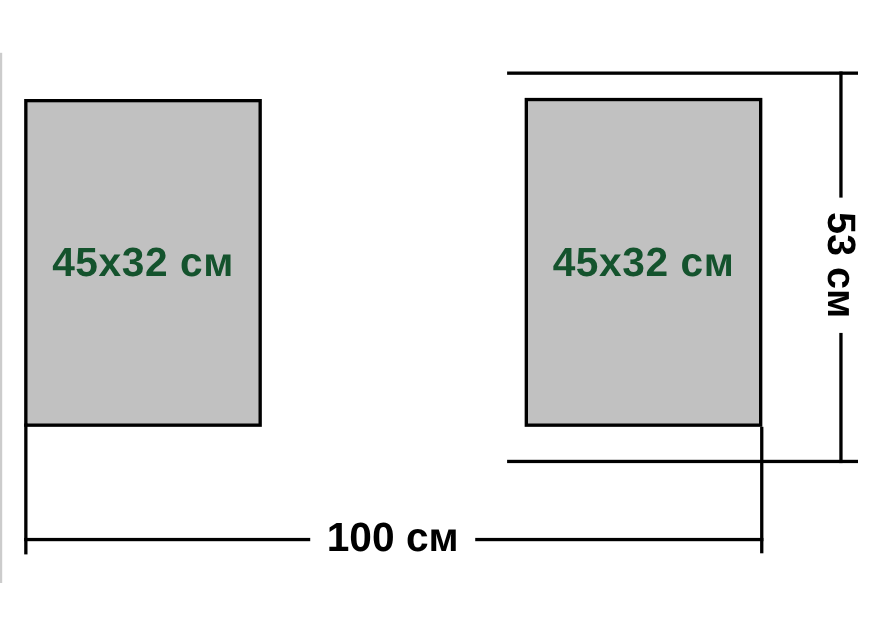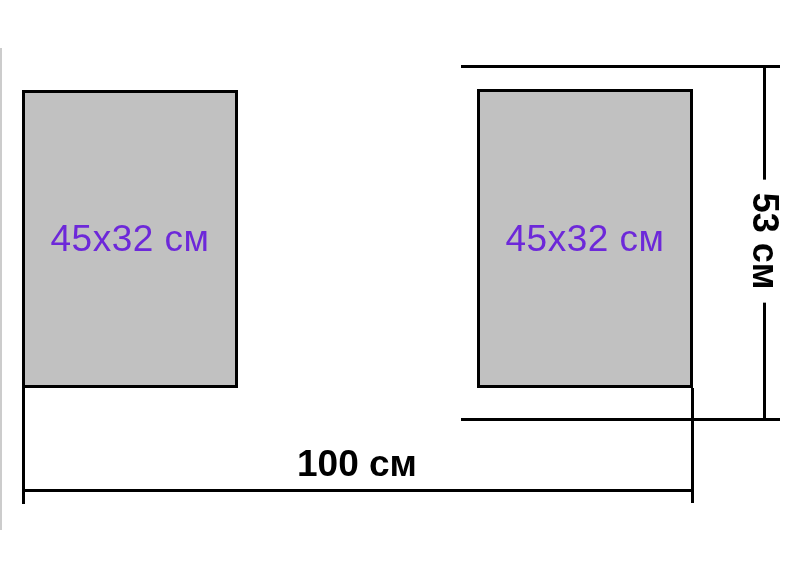--- a/index.html
+++ b/index.html
@@ -31,22 +31,22 @@
     border: 3px solid #000000;
     display: flex;
     align-items: center;
     justify-content: center;
   }
   .panel-left   { left: 22px;  top: 90px; width: 216px; height: 298px; }
   .panel-center { left: 247px; top: 65px; width: 217px; height: 356px; }
   .panel-right  { left: 477px; top: 89px; width: 216px; height: 299px; }
   .panel-label {
     font-size: 37px;
-    font-weight: normal;
-    color: #6d28d9;
+    font-weight: bold;
+    color: #14532d;
     letter-spacing: 0.5px;
     white-space: nowrap;
   }
   .line {
     position: absolute;
     background: #000000;
   }
   
   .ext-top    { left: 461px; top: 65px;  width: 319px; height: 3px; }
   .ext-bottom { left: 461px; top: 418px; width: 319px; height: 3px; }
@@ -60,21 +60,21 @@
     position: absolute;
     font-size: 37px;
     font-weight: bold;
     color: #000000;
     background: #ffffff;
     white-space: nowrap;
     z-index: 2;
   }
   .dim-label-width {
     left: 357px;
-    top: 464px;
+    top: 489px;
     padding: 0 15px;
     transform: translate(-50%, -50%);
   }
   .dim-label-height {
     left: 765px;
     top: 241px;
     padding: 0 13px;
     font-size: 36px;
     transform: translate(-50%, -50%) rotate(90deg);
   }

